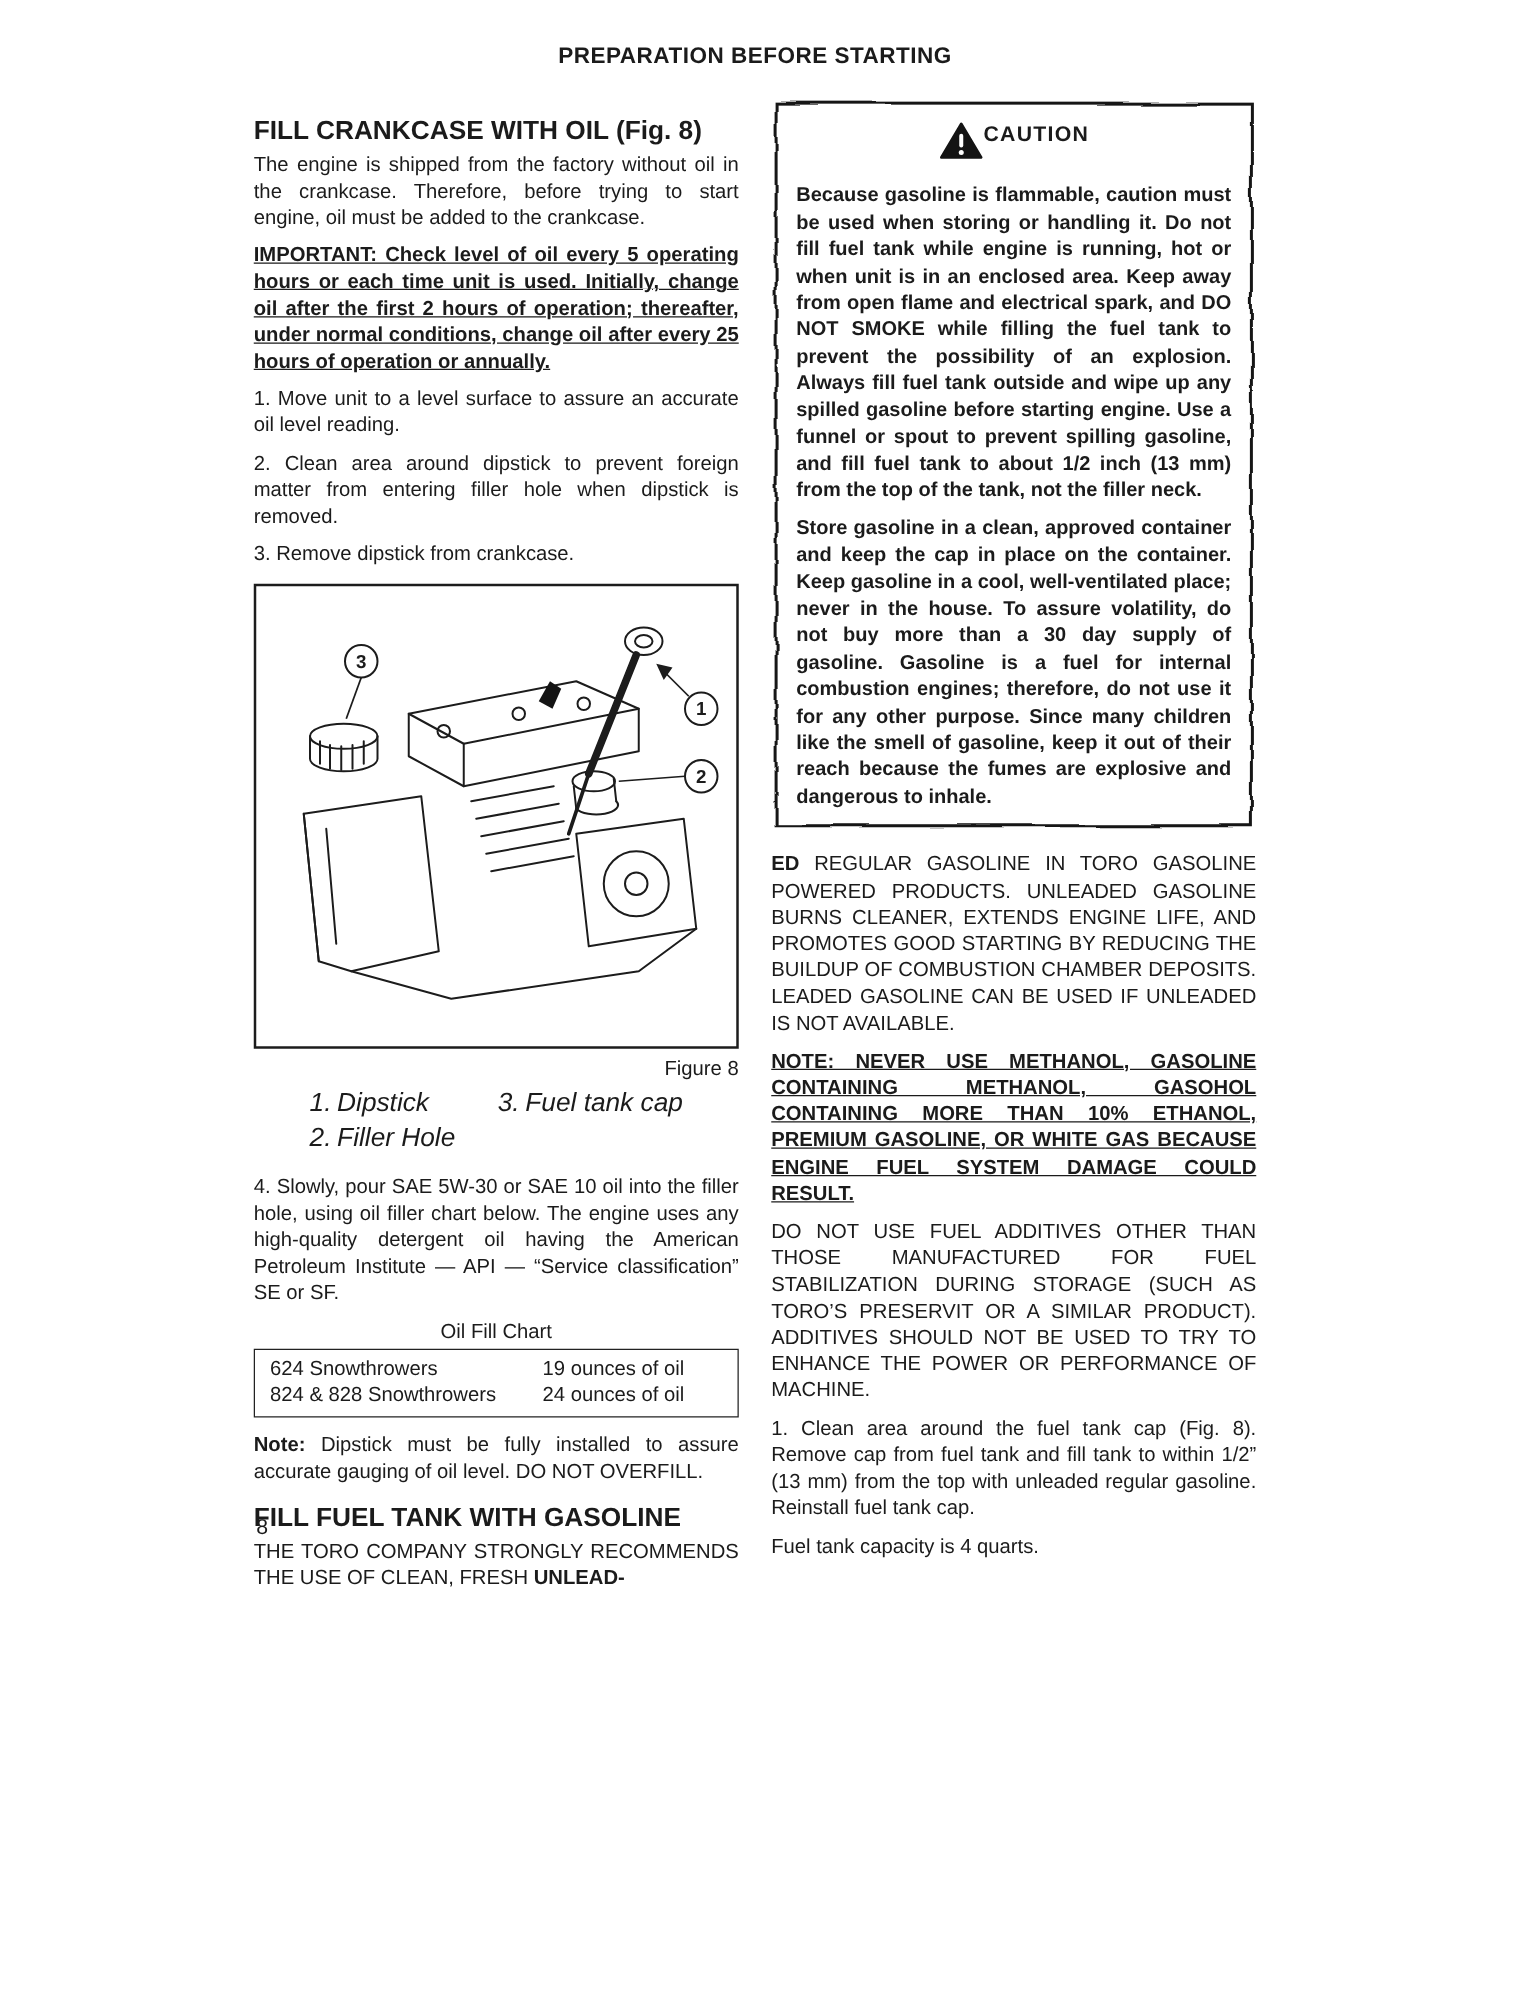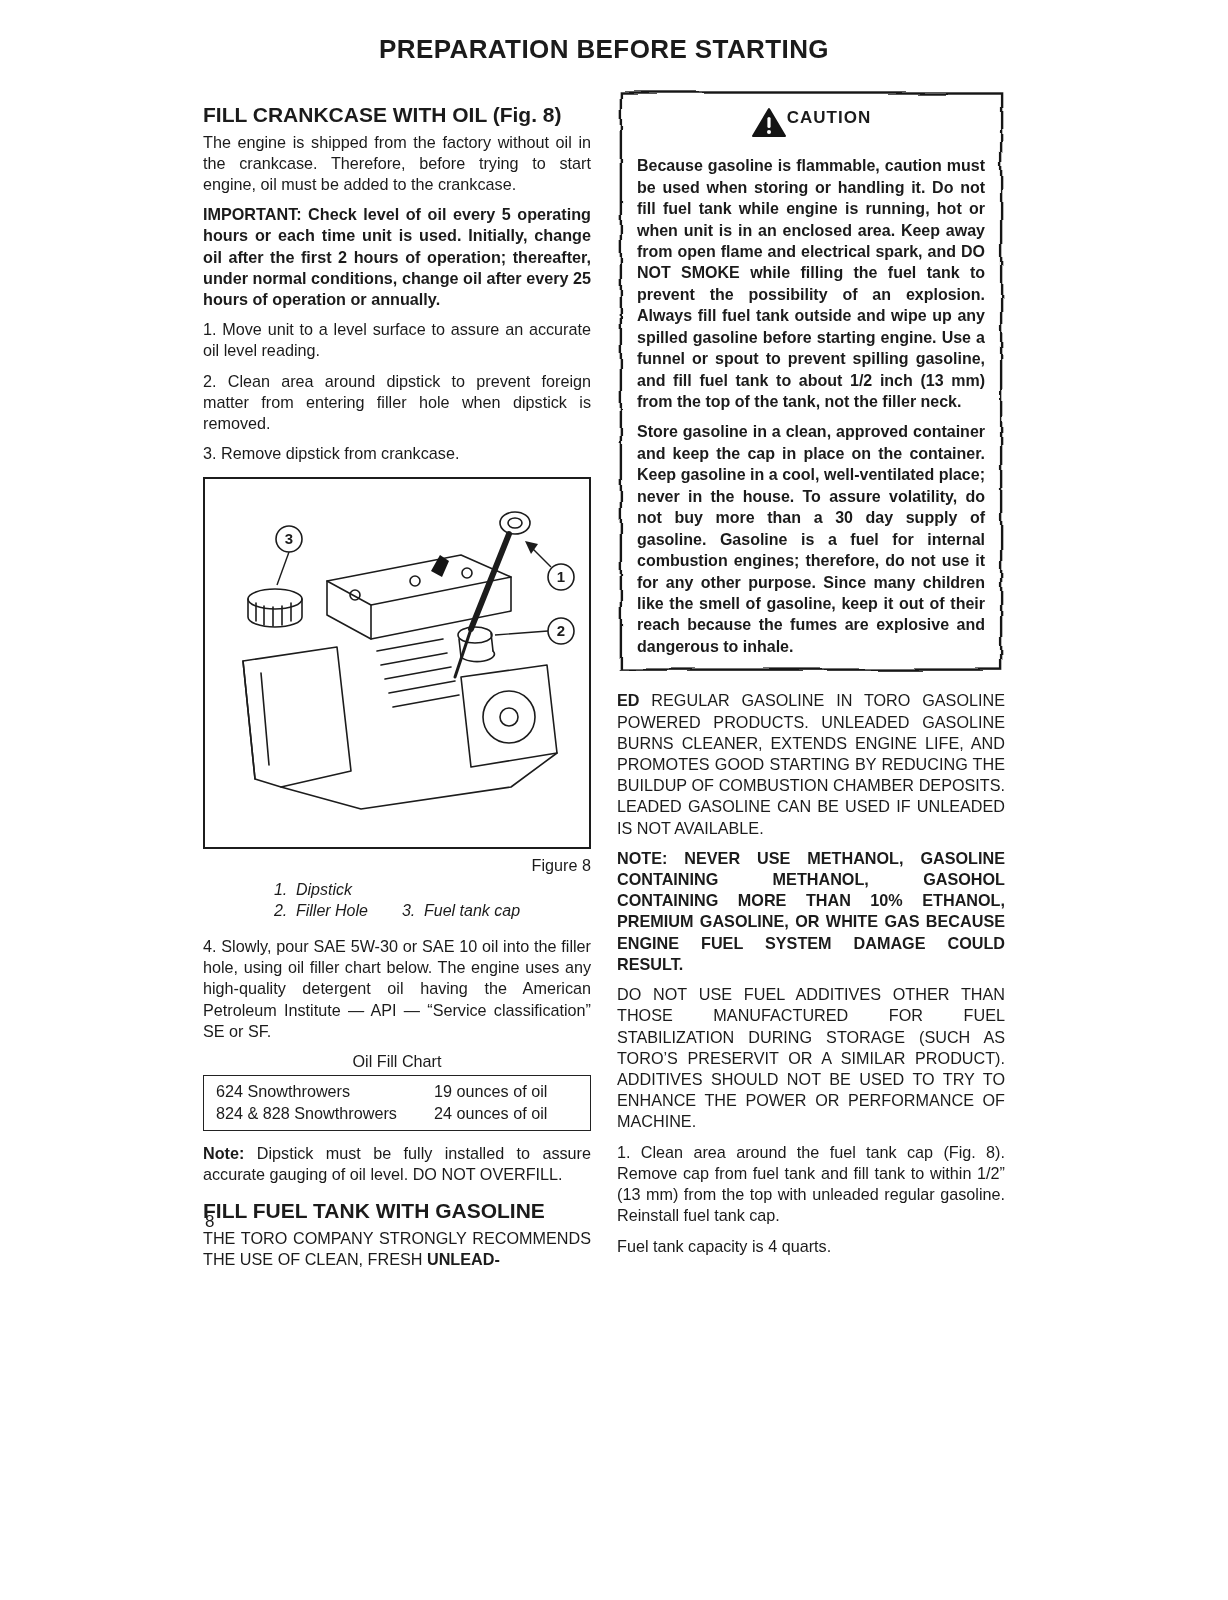--- a/index.html
+++ b/index.html
@@ -15,60 +15,59 @@
     overflow: hidden;
   }
   .content {
     position: absolute;
     left: 203px;
     top: 34px;
     width: 802px;
   }
   .title {
     margin: 0 0 24px 0;
-    font-size: 26px;
+    font-size: 18px;
     font-weight: bold;
     text-align: center;
     letter-spacing: 0.4px;
   }
   .columns { display: flex; gap: 26px; align-items: flex-start; }
   .col {
     width: 388px;
     font-size: 16.2px;
     line-height: 1.31;
     text-align: justify;
   }
   .col h2 {
     font-size: 21px;
     font-weight: bold;
     margin: 12px 0 3px 0;
     text-align: left;
   }
   .col p { margin: 0 0 9px 0; }
-  .bold { font-weight: bold; }
+  .bold { font-weight: bold; text-decoration: underline; }
   
   .figure-box {
     width: 100%;
     height: 372px;
     border: 2.5px solid #1c1c1c;
     margin: 12px 0 6px 0;
     background: #fff;
   }
   .figure-box svg { width: 100%; height: 100%; display: block; }
   .fig-caption { text-align: right; margin: 2px 0 3px 0; }
   .legend {
     display: flex;
     justify-content: center;
     gap: 34px;
     font-style: italic;
-    font-size: 16px;
+    font-size: 21px;
     line-height: 1.35;
     margin-bottom: 14px;
     text-align: left;
-    align-items: flex-end;
   }
   .legend-item .ln { display: inline-block; width: 22px; }
   
   .oil-chart { margin: 6px 0 12px 0; }
   .oil-title { text-align: center; margin-bottom: 3px; }
   .oil-table { border: 1.6px solid #222; padding: 5px 12px 6px 12px; }
   .oil-row { display: flex; }
   .oil-model { width: 218px; }
   
   .caution-box {

